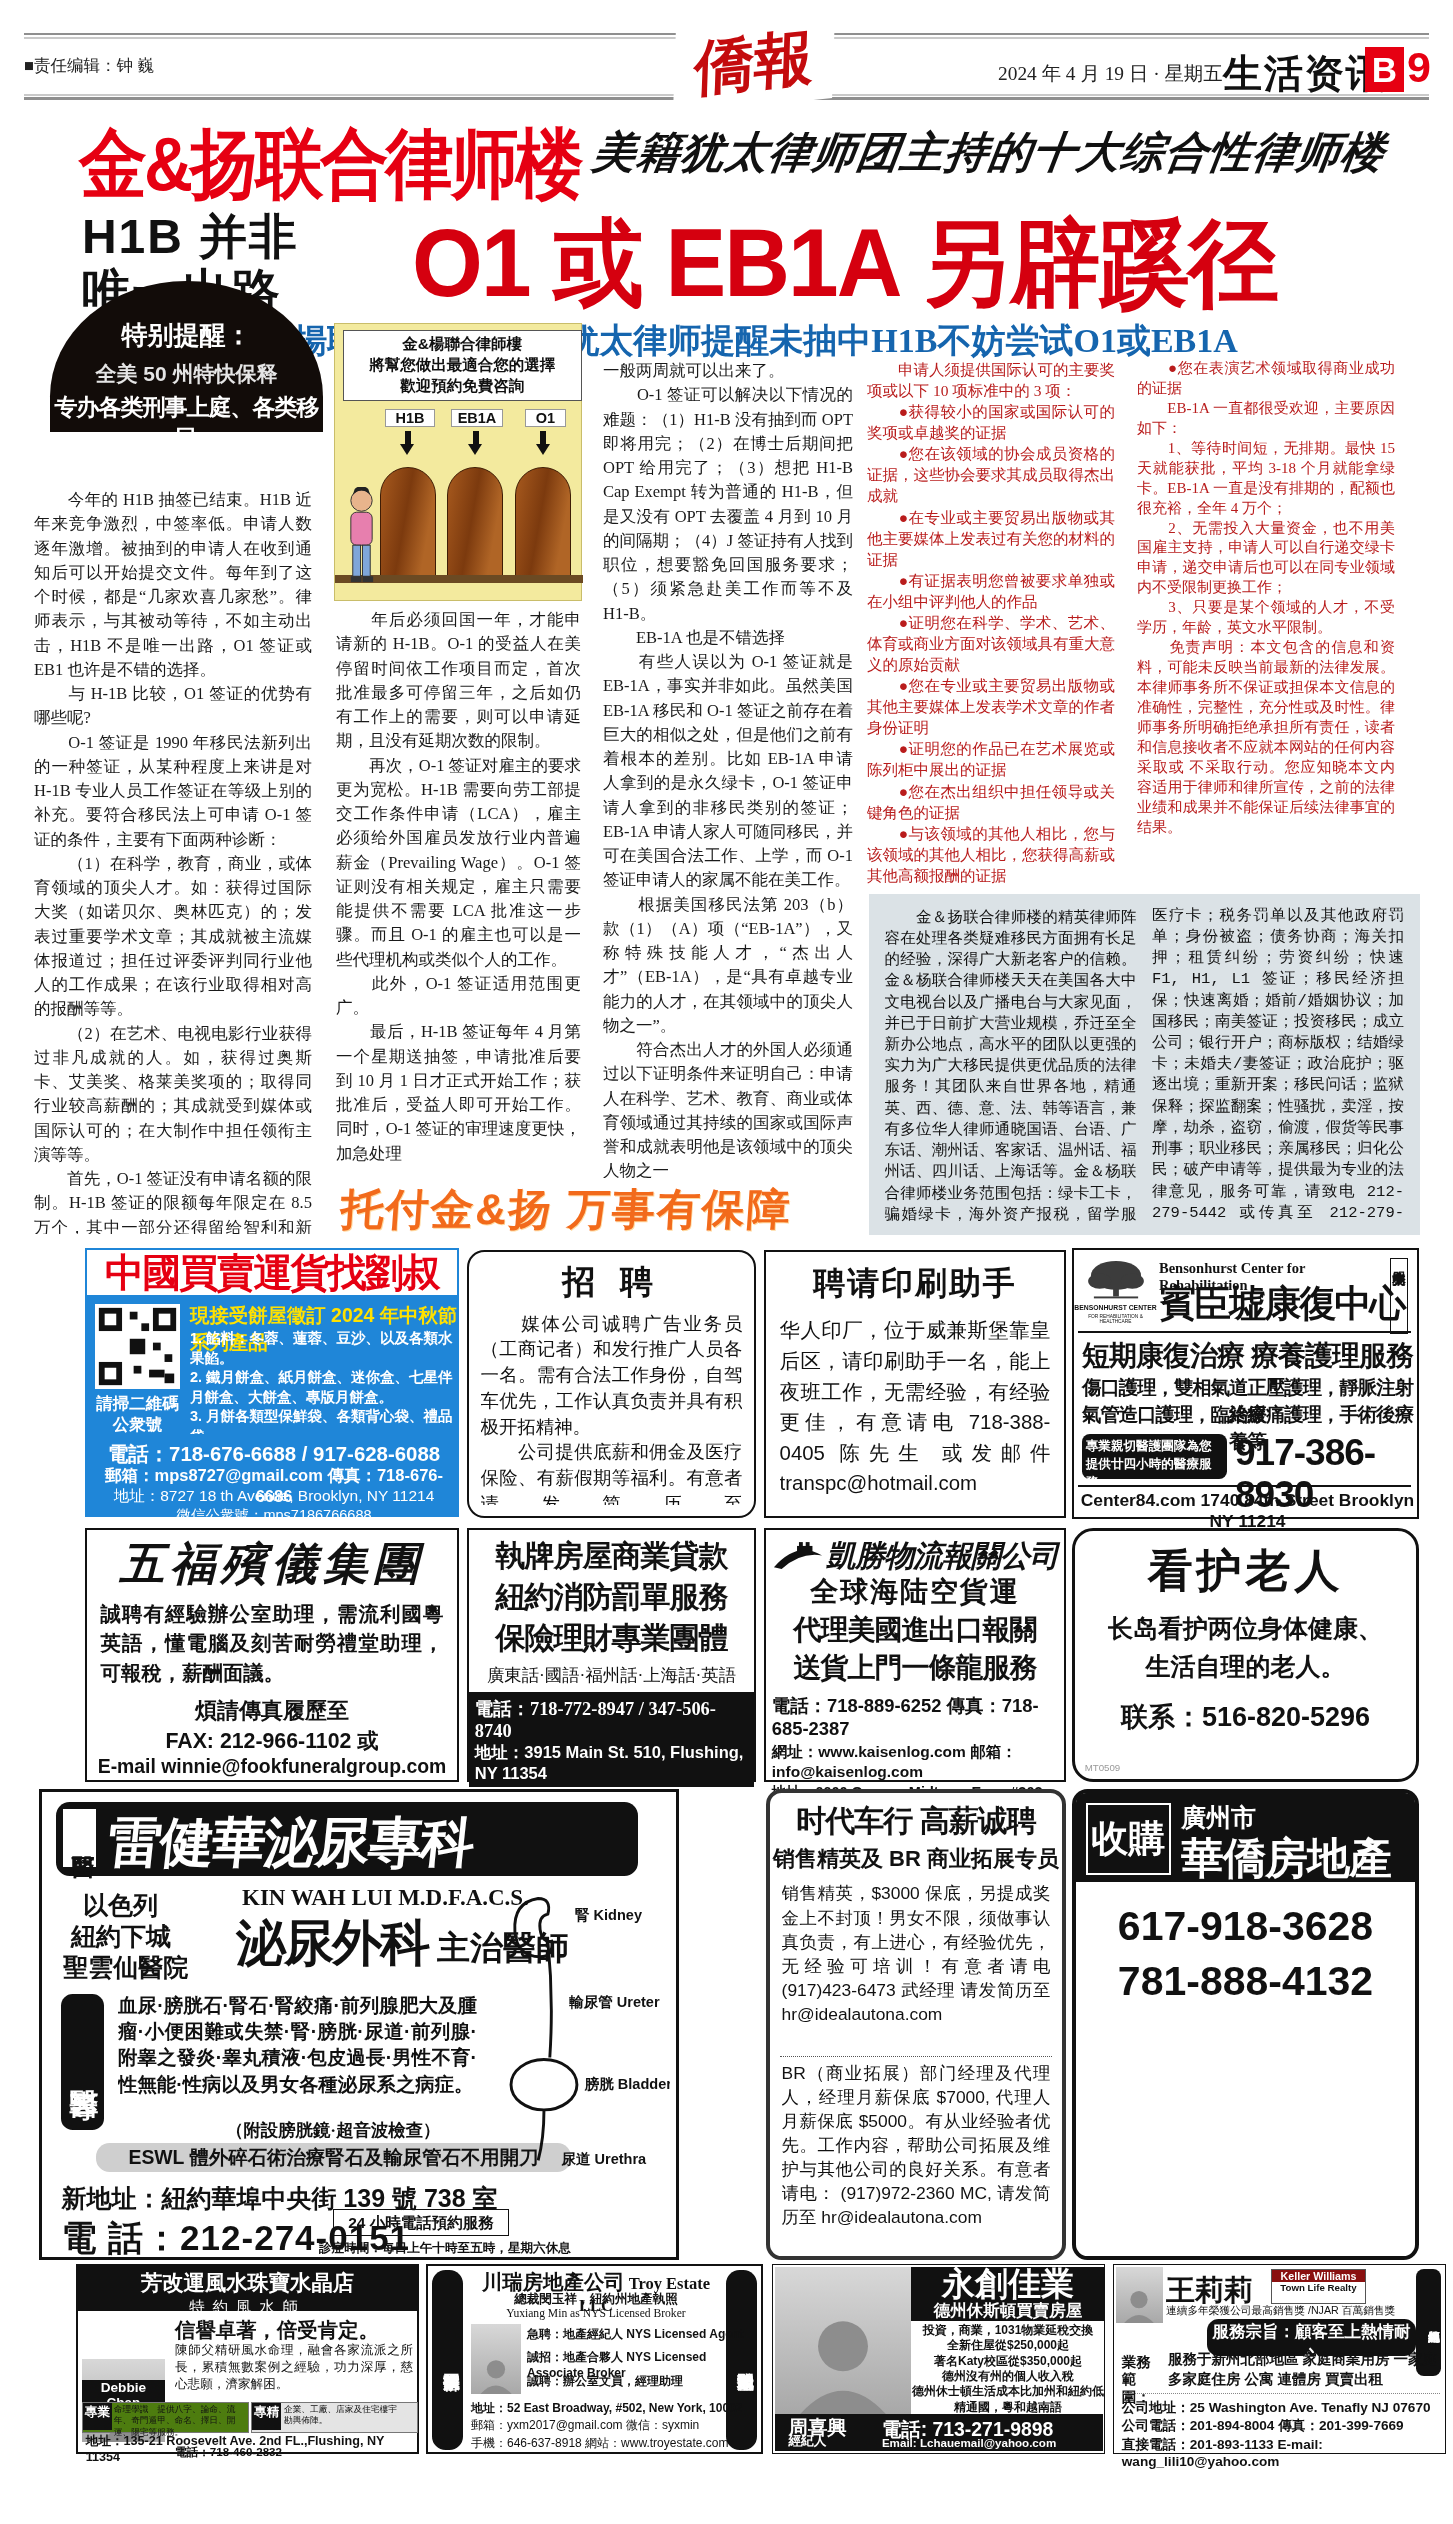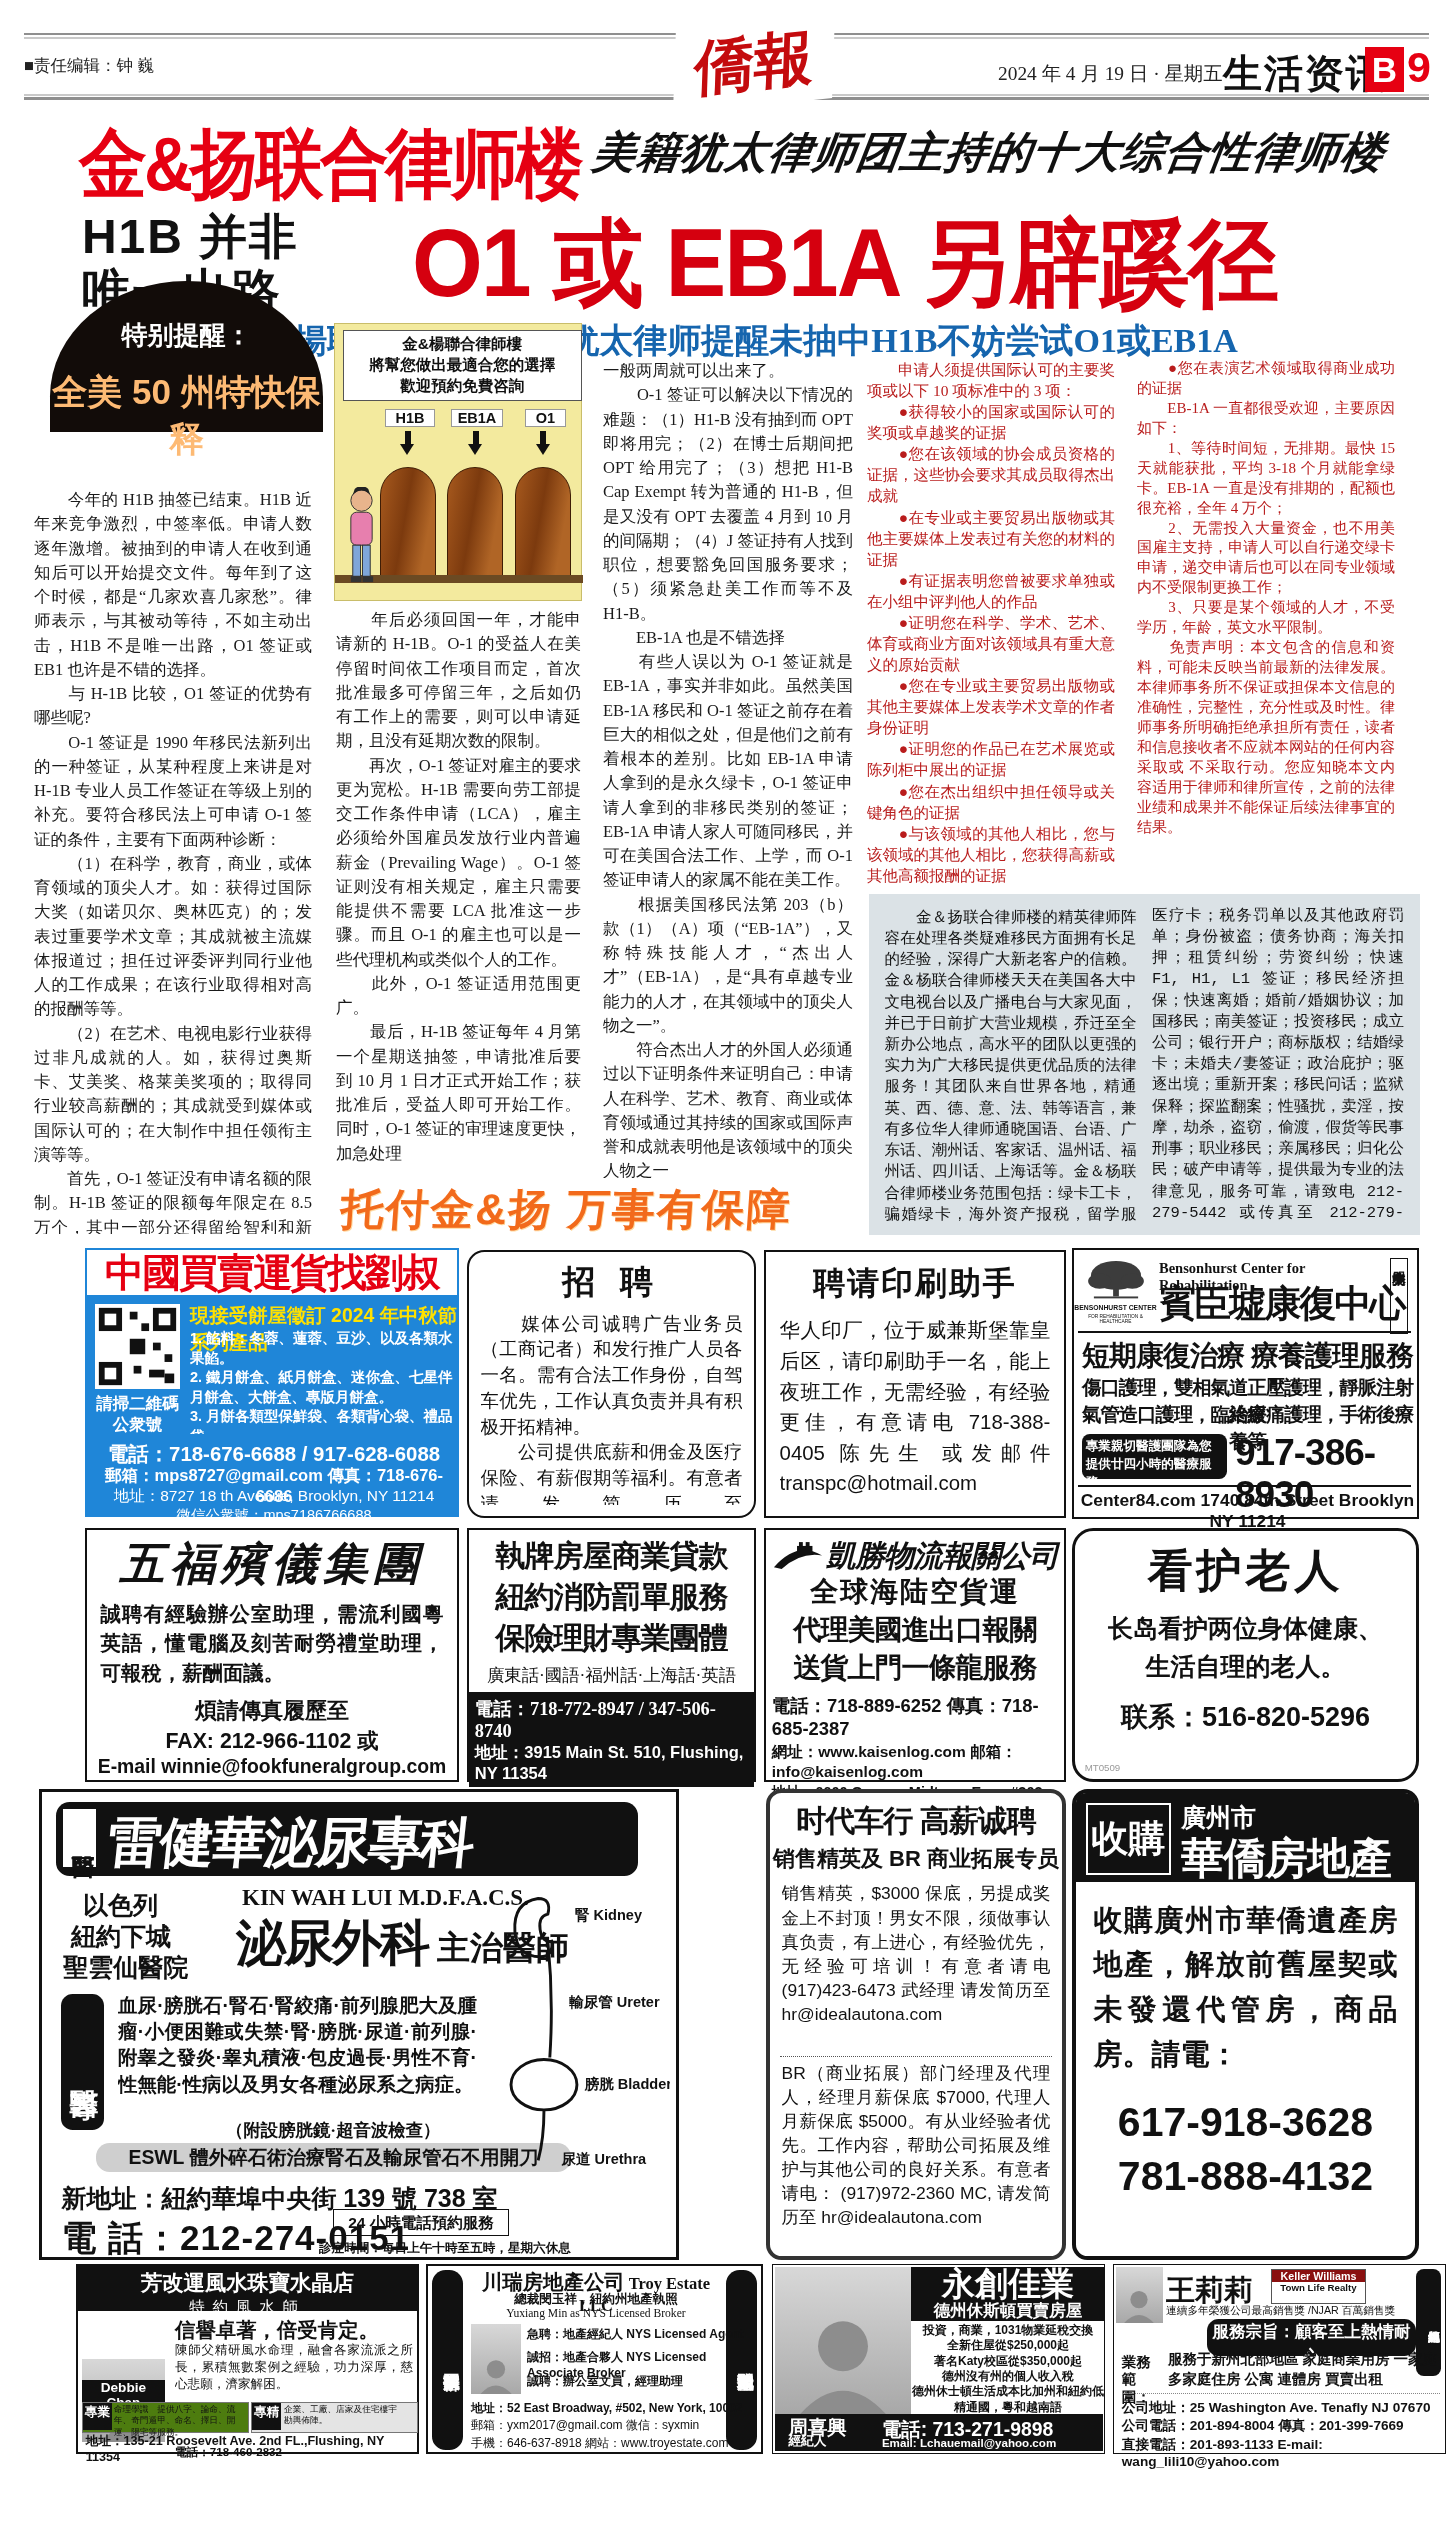--- a/index.html
+++ b/index.html
@@ -52,21 +52,21 @@
   <div>
     <div class="abs b sans" style="left:79px;top:114px;font-size:68px;color:#e60012;letter-spacing:-2.9px;transform:scaleY(1.12);transform-origin:top left;">金&amp;扬联合律师楼</div>
     <div class="abs b serif" style="left:593px;top:124px;font-size:43px;color:#111;font-style:italic;letter-spacing:1px;transform:skewX(-8deg);">美籍犹太律师团主持的十大综合性律师楼</div>
     <div class="abs b sans" style="left:82px;top:205px;font-size:48px;color:#111;letter-spacing:1.9px;">H1B 并非</div>
     <div class="abs b sans" style="left:82px;top:260px;font-size:48px;color:#111;letter-spacing:1.9px;">唯一出路</div>
     <div class="abs b sans" style="left:412px;top:199px;font-size:91px;color:#d5000f;letter-spacing:-1.9px;transform:scaleY(1.05);transform-origin:top left;">O1 或 EB1A 另辟蹊径</div>
     <div class="abs b serif" style="left:231px;top:318px;font-size:34px;color:#1565ae;">金&amp;揚联合律师楼资深犹太律师提醒未抽中H1B不妨尝试O1或EB1A</div>
 
     <div class="abs" style="left:50px;top:281px;width:273px;height:151px;background:#120c09;border-radius:137px 137px 0 0 / 116px 116px 0 0;">
       <div class="ctr b sans" style="padding-top:37px;color:#fff;font-size:26px;">特别提醒：</div>
-      <div class="ctr b sans" style="color:#fdba74;font-size:35px;margin-top:16px;">全美 50 州特快保释</div>
+      <div class="ctr b sans" style="color:#e5e5e5;font-size:21px;margin-top:7px;">全美 50 州特快保释</div>
       <div class="ctr b sans" style="color:#fff;font-size:23px;margin-top:3.9px;letter-spacing:-1px;">专办各类刑事上庭、各类移民</div>
     </div>
 
     <div class="abs" style="left:334px;top:323px;width:248px;height:278px;background:#f3ea9e;border:1px solid #c9bd6a;box-sizing:border-box;">
       <div class="abs ctr" style="left:7.8px;top:5.8px;width:233px;background:#fff;border:1px solid #555;padding:2.9px 1.9px;">
         <div class="b sans" style="font-size:15.5px;">金&amp;楊聯合律師樓</div>
         <div class="b sans" style="font-size:15.5px;">將幫您做出最適合您的選擇</div>
         <div class="b sans" style="font-size:15.5px;">歡迎預約免費咨詢</div>
       </div>
       <div class="abs doorlab" style="left:50px;top:85px;width:48px;background:#fff;border:1px solid #999;">H1B</div>
@@ -284,21 +284,20 @@
     <div class="dotline" style="margin:3.9px 9.7px;"></div>
     <div class="j sans clip" style="margin:3.9px 11.6px 0 11.6px;height:204px;font-size:17.4px;line-height:1.38;">BR（商业拓展）部门经理及代理人，经理月薪保底 $7000, 代理人月薪保底 $5000。有从业经验者优先。工作内容，帮助公司拓展及维护与其他公司的良好关系。有意者请电： (917)972-2360 MC, 请发简历至 hr@idealautona.com</div>
   </div>
 
   <div class="adboxr" style="left:1072px;top:1789px;width:347px;height:471px;border-width:4.8px;border-radius:15.5px;">
     <div class="blackbar" style="height:89px;border-radius:9.7px 9.7px 0 0;position:relative;">
       <div class="abs ctr b sans" style="left:9.7px;top:9.7px;width:81px;height:68px;border:2.9px solid #fff;color:#fff;font-size:37px;line-height:68px;">收購</div>
       <div class="abs b sans" style="left:105px;top:7.8px;font-size:25px;color:#fff;">廣州市</div>
       <div class="abs b sans" style="left:105px;top:37px;font-size:43px;color:#fff;letter-spacing:-1px;">華僑房地產</div>
     </div>
-    <div class="j b sans" style="margin:15.5px 17.4px 0 17.4px;font-size:29px;line-height:1.55;">收購廣州市華僑遺產房地產，解放前舊屋契或未發還代管房，商品房。請電：</div>
     <div class="ctr b sans" style="font-size:41px;margin-top:21.3px;">617-918-3628</div>
     <div class="ctr b sans" style="font-size:41px;margin-top:7.8px;">781-888-4132</div>
   </div>
 
   <div class="adbox" style="left:76px;top:2264px;width:343px;height:190px;">
     <div class="blackbar ctr" style="height:45px;">
       <div class="b sans" style="font-size:21.3px;padding-top:1.9px;">芳改運風水珠寶水晶店</div>
       <div class="serif" style="font-size:15.5px;letter-spacing:7.8px;">特約風水師</div>
     </div>
     <div class="abs portrait" style="left:3.9px;top:48px;width:83px;height:83px;">

